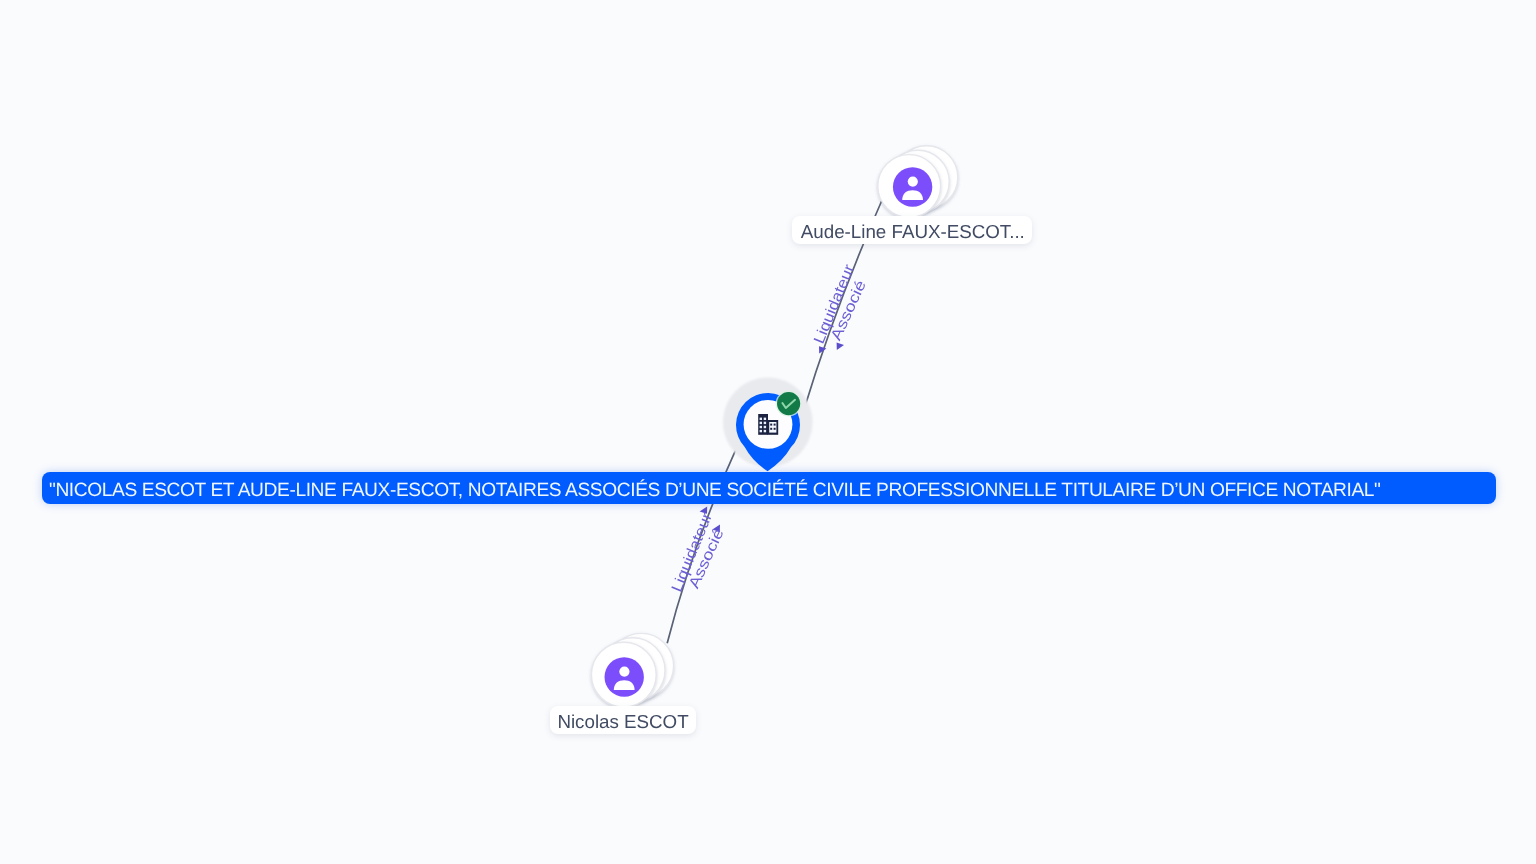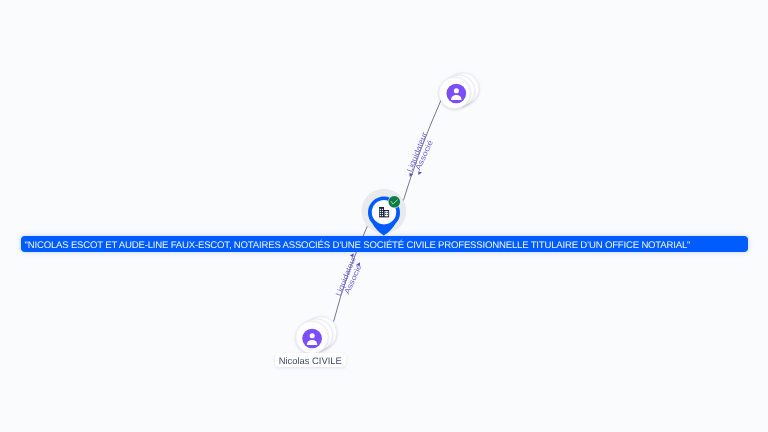--- a/index.html
+++ b/index.html
@@ -45,20 +45,21 @@
       <g>
         <circle cx="24.6" cy="31.0" r="15.7" fill="#ffffff" stroke="#e6e7ec" stroke-width="0.7" filter="url(#dsh)"></circle>
       </g>
       <g>
         <circle cx="26.3" cy="31.5" r="9.85" fill="#7c4dfb"></circle>
         <circle cx="26.4" cy="28.8" r="2.55" fill="#ffffff"></circle>
         <path d="M21.1 38.0 C21.1 34.6 23.4 33.1 26.3 33.1 C29.2 33.1 31.5 34.6 31.5 38.0 Z" fill="#ffffff"></path>
       </g>
     </svg>
   </div>
+  <div class="nlabel" style="left:396.4px;top:107.8px;">Aude-Line FAUX-ESCOT...</div>
 
   <div class="node" style="left:358px;top:184px;width:54px;height:56px;">
     <svg width="54" height="56" viewBox="0 0 54 56">
       <defs>
           <filter id="haloBlur" x="-20%" y="-20%" width="140%" height="140%">
             <feGaussianBlur stdDeviation="0.55"></feGaussianBlur>
           </filter>
         </defs>
       <circle cx="25.9" cy="27.1" r="22.4" fill="#e9eaee" filter="url(#haloBlur)"></circle>
       <path d="M 14.36 39.48 A 16.0 16.0 0 1 1 37.44 39.68 Q 33.6 46.5 25.80 51.60 Q 18.1 46.5 14.36 39.48 Z" fill="#005cff"></path>
@@ -109,21 +110,21 @@
       <g>
         <circle cx="24.9" cy="29.3" r="16.2" fill="#ffffff" stroke="#e6e7ec" stroke-width="0.7" filter="url(#dsh2)"></circle>
       </g>
       <g>
         <circle cx="25.1" cy="30.5" r="9.85" fill="#7c4dfb"></circle>
         <circle cx="25.2" cy="27.8" r="2.55" fill="#ffffff"></circle>
         <path d="M19.9 37.0 C19.9 33.6 22.2 32.1 25.1 32.1 C28.0 32.1 30.3 33.6 30.3 37.0 Z" fill="#ffffff"></path>
       </g>
     </svg>
   </div>
-  <div class="nlabel" style="left:274.7px;top:353.2px;">Nicolas CIVILE</div>
+  <div class="nlabel" style="left:274.7px;top:353.2px;">Nicolas ESCOT</div>
 
   <svg class="layer">
     <g>
       <path d="M 409.6 176.8 L 409.5 173.1 L 413.2 174.3 Z" fill="#5b4ecd"></path>
       <text x="411.4" y="172.4" textLength="42.0" lengthAdjust="spacingAndGlyphs" transform="rotate(-67.9 411.4 172.4)" font-family="Liberation Sans, sans-serif" font-size="7.6" fill="#6c5fd4">Liquidateur</text>
       <path d="M 418.4 175.0 L 418.3 171.3 L 422.0 172.5 Z" fill="#5b4ecd"></path>
       <text x="419.8" y="170.7" textLength="31.9" lengthAdjust="spacingAndGlyphs" transform="rotate(-65.4 419.8 170.7)" font-family="Liberation Sans, sans-serif" font-size="7.6" fill="#6c5fd4">Associé</text>
     </g>
     <g>
       <path d="M 353.6 253.2 L 353.5 256.9 L 349.8 255.7 Z" fill="#5b4ecd"></path>

